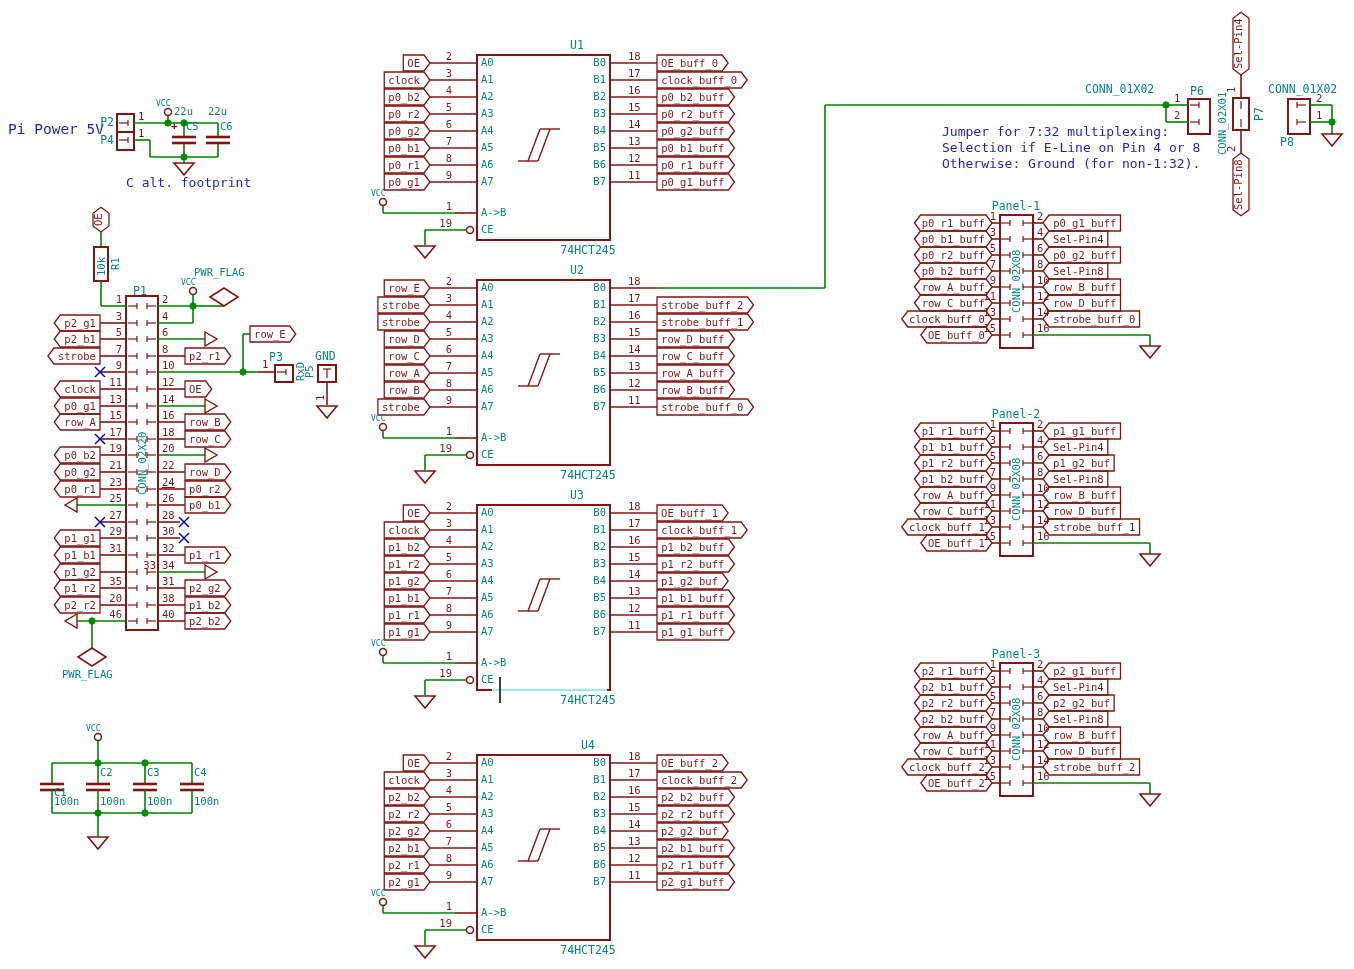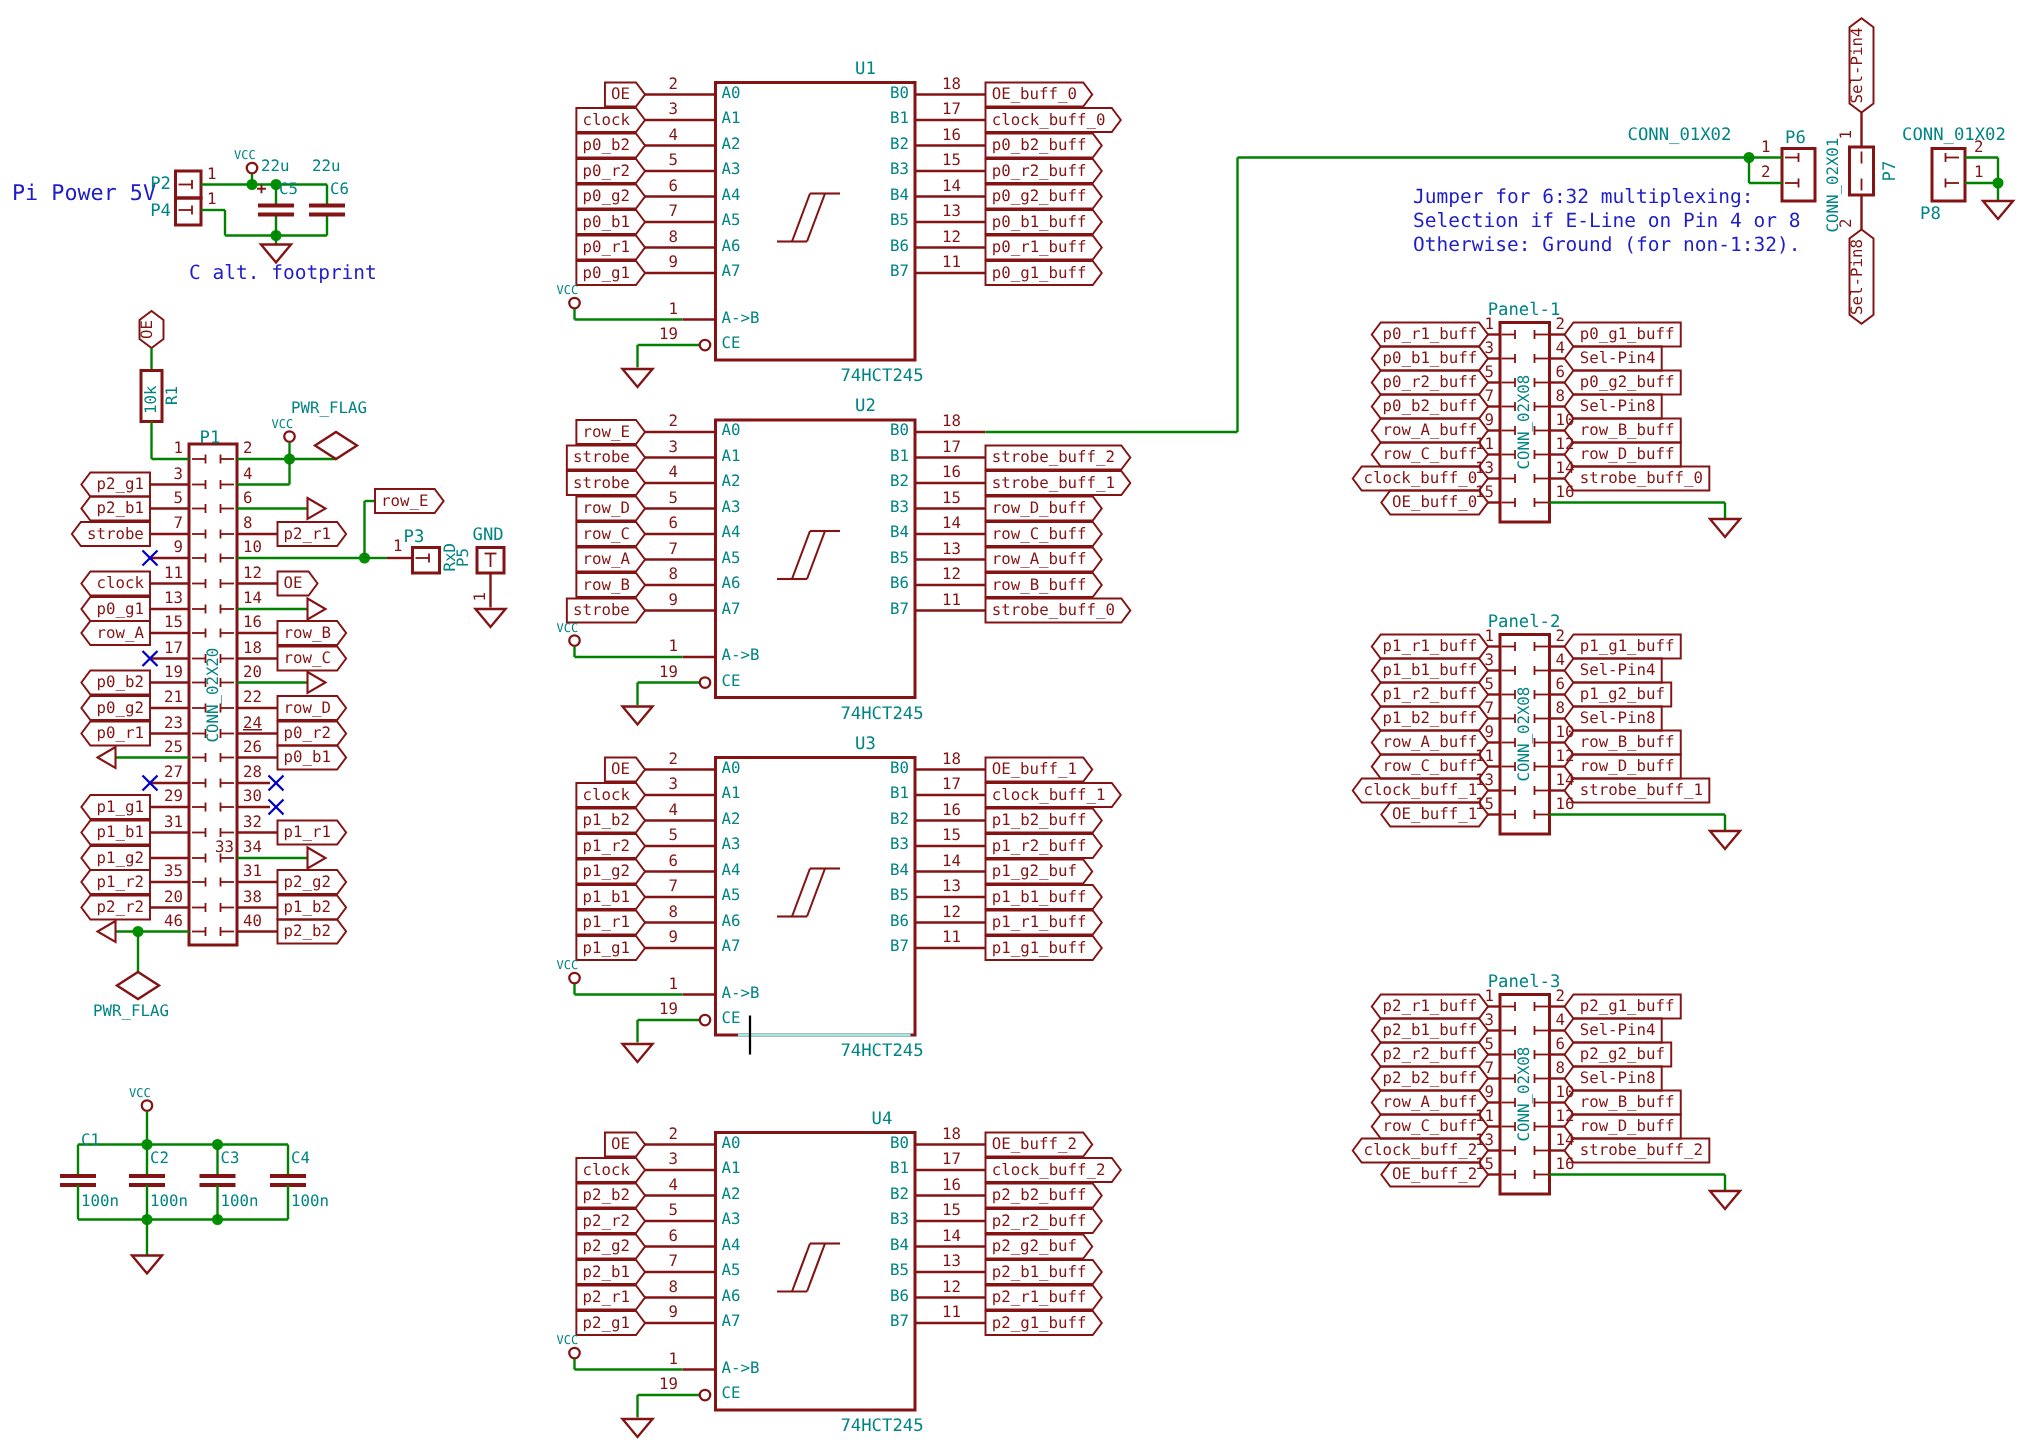--- a/index.html
+++ b/index.html
@@ -1075,39 +1075,39 @@
     <div class="t num" style="left: 1037px; top: 738px;">12</div>
     <div class="t lab" style="left: 920.5px; top: 743px; width: 65.5px;">row_C_buff</div>
     <div class="t lab" style="left: 1049px; top: 743px; width: 71.5px;">row_D_buff</div>
     <div class="t num" style="left: 996px; top: 754px; transform: translateX(-100%);">13</div>
     <div class="t num" style="left: 1037px; top: 754px;">14</div>
     <div class="t lab" style="left: 907.8px; top: 759px; width: 78.2px;">clock_buff_2</div>
     <div class="t lab" style="left: 1049px; top: 759px; width: 90.55px;">strobe_buff_2</div>
     <div class="t num" style="left: 996px; top: 770px; transform: translateX(-100%);">15</div>
     <div class="t num" style="left: 1037px; top: 770px;">16</div>
     <div class="t lab" style="left: 926.85px; top: 775px; width: 59.15px;">OE_buff_2</div>
-    <div class="t note" style="left: 942px; top: 124px;">Jumper for 6:32 multiplexing:</div>
+    <div class="t note" style="left: 942px; top: 124px;">Jumper for 7:32 multiplexing:</div>
     <div class="t note" style="left: 942px; top: 140px;">Selection if E-Line on Pin 4 or 8</div>
     <div class="t note" style="left: 942px; top: 156px;">Otherwise: Ground (for non-1:32).</div>
     <div class="t teal ref" style="left: 1085px; top: 82px;">CONN_01X02</div>
     <div class="t teal ref" style="left: 1190px; top: 84px;">P6</div>
     <div class="t num" style="left: 1174px; top: 92px;">1</div>
     <div class="t num" style="left: 1174px; top: 109px;">2</div>
     <div class="t lab" style="left: 1247.5px; top: 53px; line-height: 13px; transform-origin: 0px 100%; transform: rotate(-90deg);">Sel-Pin4</div>
     <div class="t num" style="left: 1237.5px; top: 80px; line-height: 13px; transform-origin: 0px 100%; transform: rotate(-90deg);">1</div>
     <div class="t num" style="left: 1237.5px; top: 139px; line-height: 13px; transform-origin: 0px 100%; transform: rotate(-90deg);">2</div>
     <div class="t teal" style="left: 1228.5px; top: 142px; line-height: 13px; transform-origin: 0px 100%; transform: rotate(-90deg);">CONN_02X01</div>
     <div class="t teal ref" style="left: 1265.5px; top: 108px; line-height: 13px; transform-origin: 0px 100%; transform: rotate(-90deg);">P7</div>
     <div class="t lab" style="left: 1247.5px; top: 193.8px; line-height: 13px; transform-origin: 0px 100%; transform: rotate(-90deg);">Sel-Pin8</div>
     <div class="t teal ref" style="left: 1268px; top: 82px;">CONN_01X02</div>
     <div class="t teal ref" style="left: 1280px; top: 135px;">P8</div>
     <div class="t num" style="left: 1316px; top: 92px;">2</div>
     <div class="t num" style="left: 1316px; top: 109px;">1</div>
     <div class="t vcctext" style="left: 86px; top: 724px;">VCC</div>
-    <div class="t teal" style="left: 54px; top: 753px;">C1</div>
+    <div class="t teal" style="left: 54px; top: 785px;">C1</div>
     <div class="t teal" style="left: 54px; top: 794px;">100n</div>
     <div class="t teal" style="left: 100px; top: 765px;">C2</div>
     <div class="t teal" style="left: 100px; top: 794px;">100n</div>
     <div class="t teal" style="left: 147px; top: 765px;">C3</div>
     <div class="t teal" style="left: 147px; top: 794px;">100n</div>
     <div class="t teal" style="left: 194px; top: 765px;">C4</div>
     <div class="t teal" style="left: 194px; top: 794px;">100n</div>
   </div>
 
 </body></html>

